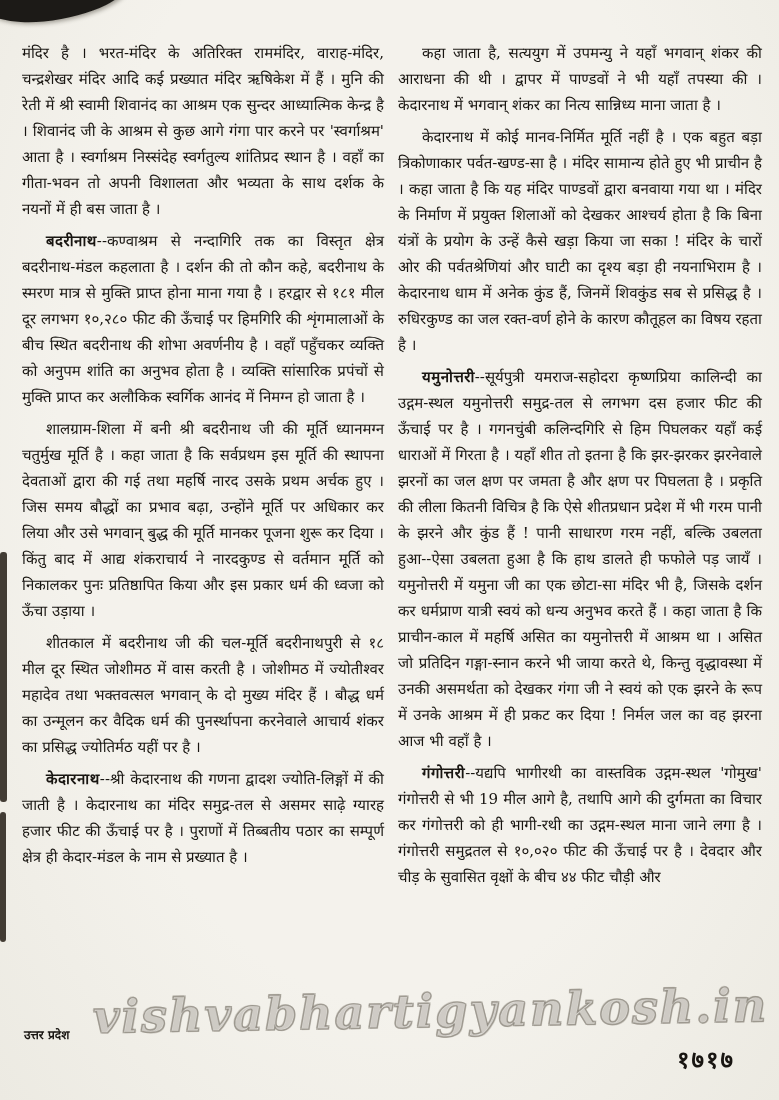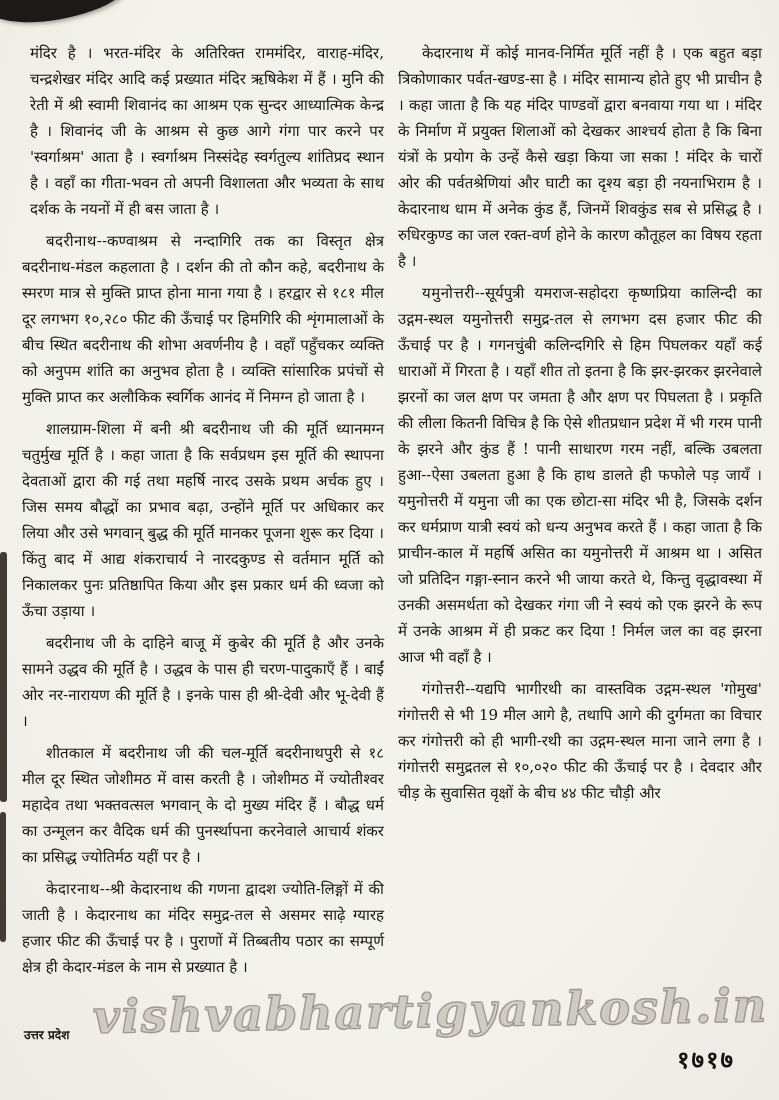--- a/index.html
+++ b/index.html
@@ -35,22 +35,22 @@
     position: absolute; top: 40px;
     width: 362px;
     font-size: 15px;
     line-height: 26px;
     text-align: justify;
   }
   .col.left  { left: 22px; }
   .col.right { left: 398px; width: 364px; }
 
   .para { margin: 0 0 6px 0; text-indent: 1.6em; }
-  .para.noindent { text-indent: 0; margin-left: 8px; }
-  .lead { font-weight: normal; letter-spacing: 0.5px; }
+  .para.noindent { text-indent: 0; }
+  .lead { font-weight: bold; letter-spacing: 0.5px; }
 
   
   .footer-left {
     position: absolute; left: 24px; top: 1026px;
     font-size: 12px; font-weight: bold;
   }
   .page-number {
     position: absolute; right: 44px; top: 1042px;
     font-size: 24px; font-weight: bold; letter-spacing: 2px;
   }
@@ -72,26 +72,26 @@
 <div class="page">
 
   <div class="corner-tear"></div>
   <div class="edge-mark m1"></div>
   <div class="edge-mark m2"></div>
 
   <div class="col left">
     <p class="para noindent"><b class="lead"></b><span>मंदिर है । भरत-मंदिर के अतिरिक्त राममंदिर, वाराह-मंदिर, चन्द्रशेखर मंदिर आदि कई प्रख्यात मंदिर ऋषिकेश में हैं । मुनि की रेती में श्री स्वामी शिवानंद का आश्रम एक सुन्दर आध्यात्मिक केन्द्र है । शिवानंद जी के आश्रम से कुछ आगे गंगा पार करने पर 'स्वर्गाश्रम' आता है । स्वर्गाश्रम निस्संदेह स्वर्गतुल्य शांतिप्रद स्थान है । वहाँ का गीता-भवन तो अपनी विशालता और भव्यता के साथ दर्शक के नयनों में ही बस जाता है ।</span></p>
     <p class="para"><b class="lead">बदरीनाथ</b><span>--कण्वाश्रम से नन्दागिरि तक का विस्तृत क्षेत्र बदरीनाथ-मंडल कहलाता है । दर्शन की तो कौन कहे, बदरीनाथ के स्मरण मात्र से मुक्ति प्राप्त होना माना गया है । हरद्वार से १८१ मील दूर लगभग १०,२८० फीट की ऊँचाई पर हिमगिरि की शृंगमालाओं के बीच स्थित बदरीनाथ की शोभा अवर्णनीय है । वहाँ पहुँचकर व्यक्ति को अनुपम शांति का अनुभव होता है । व्यक्ति सांसारिक प्रपंचों से मुक्ति प्राप्त कर अलौकिक स्वर्गिक आनंद में निमग्न हो जाता है ।</span></p>
     <p class="para"><b class="lead"></b><span>शालग्राम-शिला में बनी श्री बदरीनाथ जी की मूर्ति ध्यानमग्न चतुर्मुख मूर्ति है । कहा जाता है कि सर्वप्रथम इस मूर्ति की स्थापना देवताओं द्वारा की गई तथा महर्षि नारद उसके प्रथम अर्चक हुए । जिस समय बौद्धों का प्रभाव बढ़ा, उन्होंने मूर्ति पर अधिकार कर लिया और उसे भगवान् बुद्ध की मूर्ति मानकर पूजना शुरू कर दिया । किंतु बाद में आद्य शंकराचार्य ने नारदकुण्ड से वर्तमान मूर्ति को निकालकर पुनः प्रतिष्ठापित किया और इस प्रकार धर्म की ध्वजा को ऊँचा उड़ाया ।</span></p>
-    <p class="para"><b class="lead"></b><span>बदरीनाथ जी के दाहिने बाजू में कुबेर की मूर्ति है और उनके सामने उद्धव की मूर्ति है । उद्धव के पास ही चरण-पादुकाएँ हैं । बाईं ओर नर-नारायण की मूर्ति है । इनके पास ही श्री-देवी और भू-देवी हैं ।</span></p>
     <p class="para"><b class="lead"></b><span>शीतकाल में बदरीनाथ जी की चल-मूर्ति बदरीनाथपुरी से १८ मील दूर स्थित जोशीमठ में वास करती है । जोशीमठ में ज्योतीश्वर महादेव तथा भक्तवत्सल भगवान् के दो मुख्य मंदिर हैं । बौद्ध धर्म का उन्मूलन कर वैदिक धर्म की पुनर्स्थापना करनेवाले आचार्य शंकर का प्रसिद्ध ज्योतिर्मठ यहीं पर है ।</span></p>
     <p class="para"><b class="lead">केदारनाथ</b><span>--श्री केदारनाथ की गणना द्वादश ज्योति-लिङ्गों में की जाती है । केदारनाथ का मंदिर समुद्र-तल से असमर साढ़े ग्यारह हजार फीट की ऊँचाई पर है । पुराणों में तिब्बतीय पठार का सम्पूर्ण क्षेत्र ही केदार-मंडल के नाम से प्रख्यात है ।</span></p>
   </div>
 
   <div class="col right">
+    <p class="para"><b class="lead"></b><span>कहा जाता है, सत्ययुग में उपमन्यु ने यहाँ भगवान् शंकर की आराधना की थी । द्वापर में पाण्डवों ने भी यहाँ तपस्या की । केदारनाथ में भगवान् शंकर का नित्य सान्निध्य माना जाता है ।</span></p>
     <p class="para"><b class="lead"></b><span>केदारनाथ में कोई मानव-निर्मित मूर्ति नहीं है । एक बहुत बड़ा त्रिकोणाकार पर्वत-खण्ड-सा है । मंदिर सामान्य होते हुए भी प्राचीन है । कहा जाता है कि यह मंदिर पाण्डवों द्वारा बनवाया गया था । मंदिर के निर्माण में प्रयुक्त शिलाओं को देखकर आश्चर्य होता है कि बिना यंत्रों के प्रयोग के उन्हें कैसे खड़ा किया जा सका ! मंदिर के चारों ओर की पर्वतश्रेणियां और घाटी का दृश्य बड़ा ही नयनाभिराम है । केदारनाथ धाम में अनेक कुंड हैं, जिनमें शिवकुंड सब से प्रसिद्ध है । रुधिरकुण्ड का जल रक्त-वर्ण होने के कारण कौतूहल का विषय रहता है ।</span></p>
     <p class="para"><b class="lead">यमुनोत्तरी</b><span>--सूर्यपुत्री यमराज-सहोदरा कृष्णप्रिया कालिन्दी का उद्गम-स्थल यमुनोत्तरी समुद्र-तल से लगभग दस हजार फीट की ऊँचाई पर है । गगनचुंबी कलिन्दगिरि से हिम पिघलकर यहाँ कई धाराओं में गिरता है । यहाँ शीत तो इतना है कि झर-झरकर झरनेवाले झरनों का जल क्षण पर जमता है और क्षण पर पिघलता है । प्रकृति की लीला कितनी विचित्र है कि ऐसे शीतप्रधान प्रदेश में भी गरम पानी के झरने और कुंड हैं ! पानी साधारण गरम नहीं, बल्कि उबलता हुआ--ऐसा उबलता हुआ है कि हाथ डालते ही फफोले पड़ जायँ । यमुनोत्तरी में यमुना जी का एक छोटा-सा मंदिर भी है, जिसके दर्शन कर धर्मप्राण यात्री स्वयं को धन्य अनुभव करते हैं । कहा जाता है कि प्राचीन-काल में महर्षि असित का यमुनोत्तरी में आश्रम था । असित जो प्रतिदिन गङ्गा-स्नान करने भी जाया करते थे, किन्तु वृद्धावस्था में उनकी असमर्थता को देखकर गंगा जी ने स्वयं को एक झरने के रूप में उनके आश्रम में ही प्रकट कर दिया ! निर्मल जल का वह झरना आज भी वहाँ है ।</span></p>
     <p class="para"><b class="lead">गंगोत्तरी</b><span>--यद्यपि भागीरथी का वास्तविक उद्गम-स्थल 'गोमुख' गंगोत्तरी से भी 19 मील आगे है, तथापि आगे की दुर्गमता का विचार कर गंगोत्तरी को ही भागी-रथी का उद्गम-स्थल माना जाने लगा है । गंगोत्तरी समुद्रतल से १०,०२० फीट की ऊँचाई पर है । देवदार और चीड़ के सुवासित वृक्षों के बीच ४४ फीट चौड़ी और</span></p>
   </div>
 
   <div class="watermark">vishvabhartigyankosh.in</div>
   <div class="footer-left">उत्तर प्रदेश</div>
   <div class="page-number">१७१७</div>
 
 </div>

